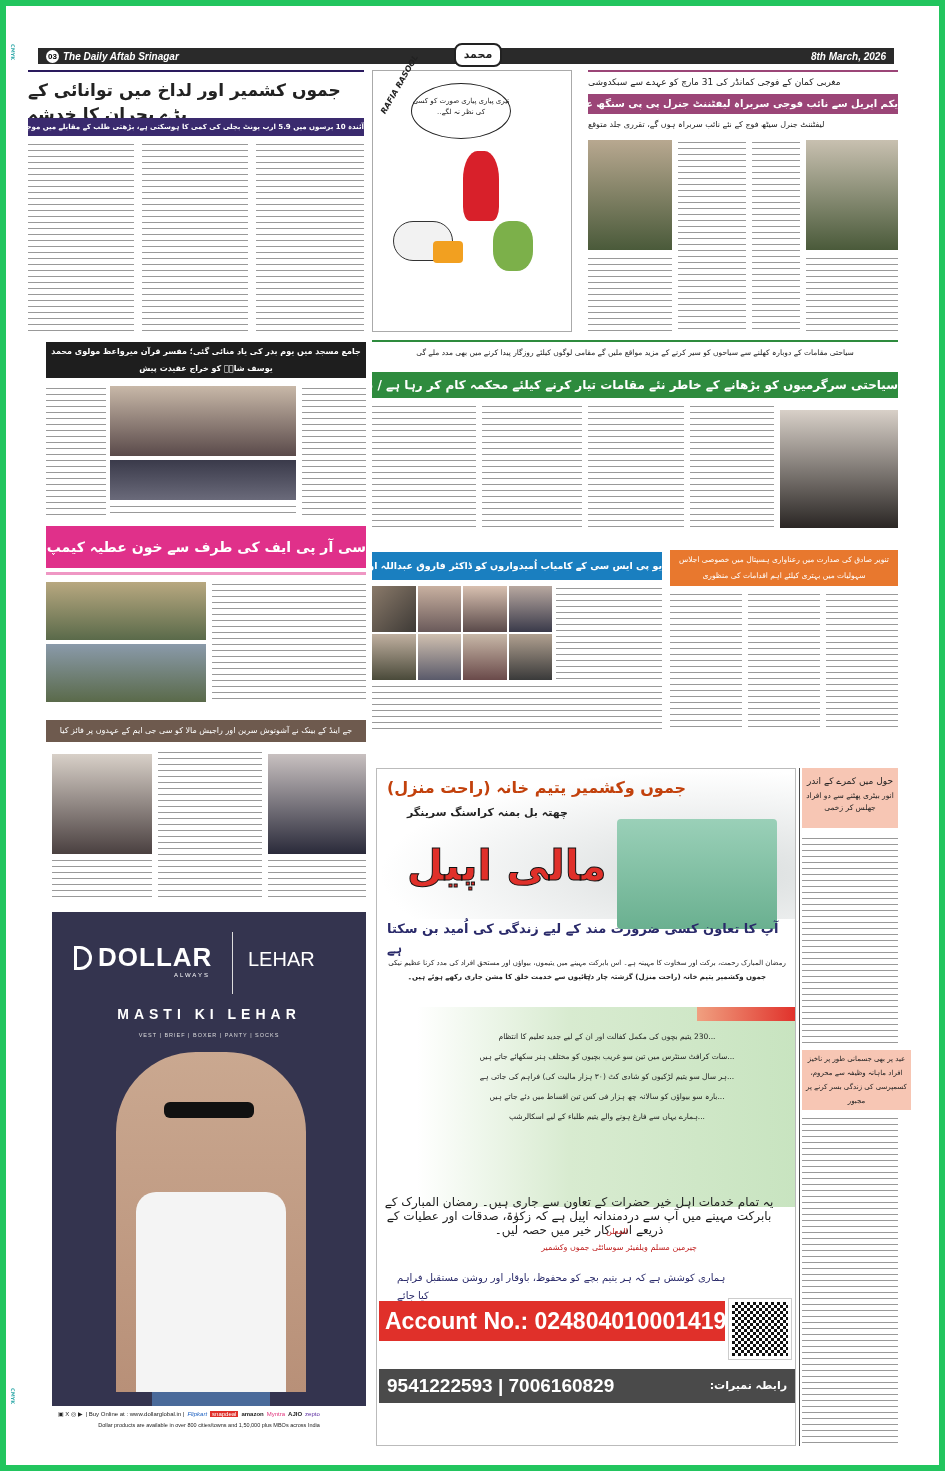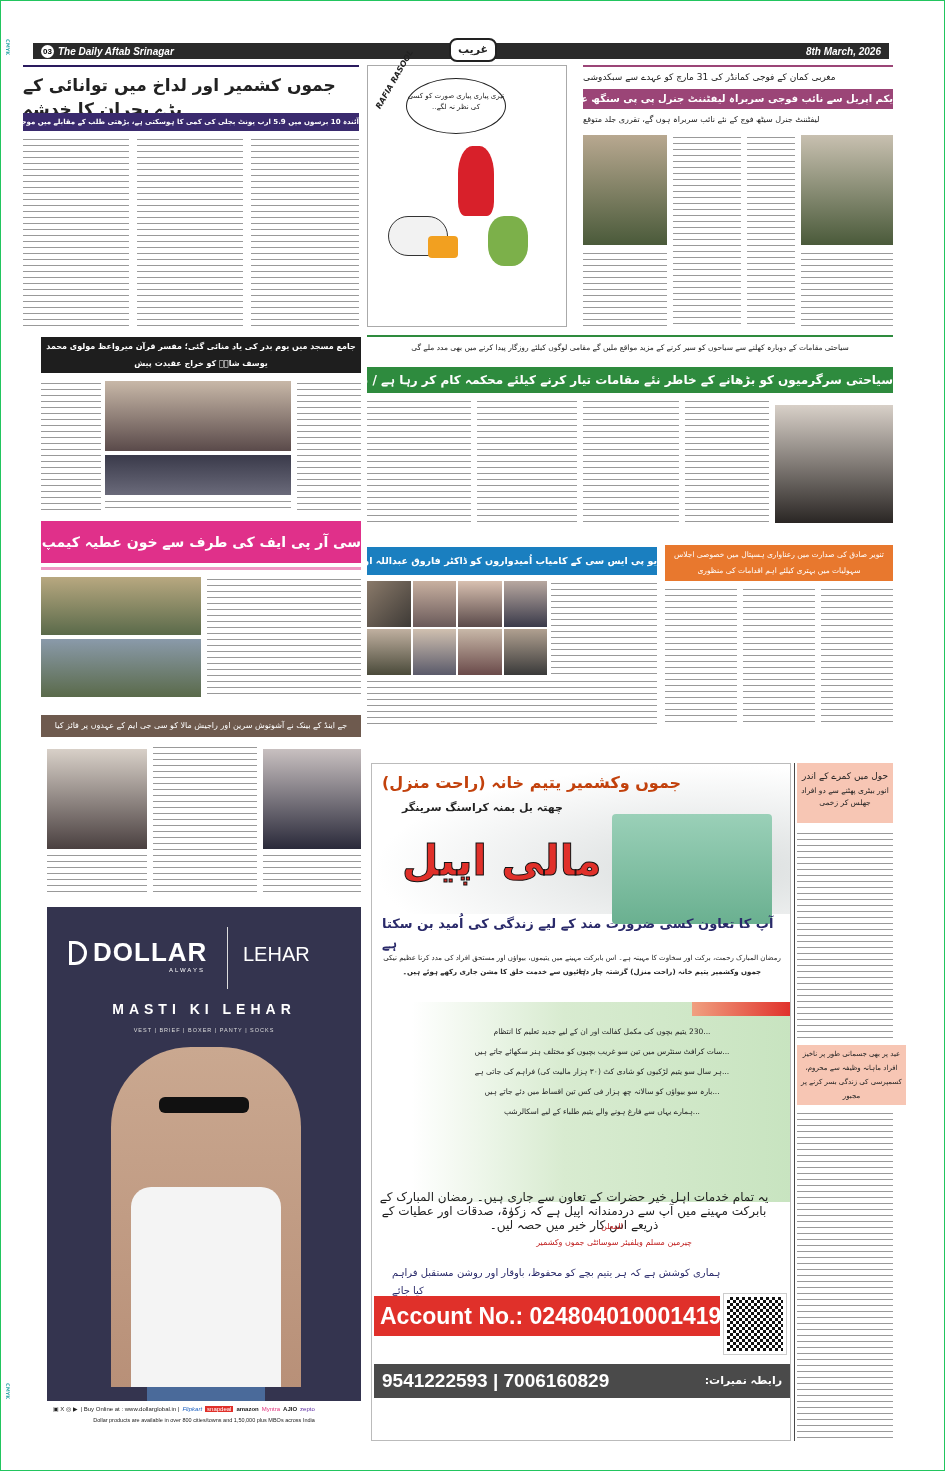--- a/index.html
+++ b/index.html
@@ -1,18 +1,18 @@
 <!DOCTYPE html>
 <html><head>
 <meta charset="utf-8">
 <style>
 *{box-sizing:border-box;margin:0;padding:0}
 body{width:945px;height:1471px;background:#fff;font-family:"DejaVu Sans",sans-serif;position:relative;overflow:hidden;color:#222}
 .abs{position:absolute}
-.page{position:absolute;left:0;top:0;width:945px;height:1471px;border:1px solid #22c55e;background:#fff}
+.page{position:absolute;left:0;top:0;width:945px;height:1471px;border:6px solid #22c55e;background:#fff}
 .masthead{position:absolute;left:32;top:42px;left:32px;width:856px;height:16px;background:#2a2a2a;color:#fff;font-family:"Liberation Sans",sans-serif;font-style:italic;font-weight:bold;font-size:10px;display:flex;align-items:center;justify-content:space-between;padding:0 8px}
 .masthead .pg{display:inline-block;background:#fff;color:#000;border-radius:50%;width:13px;height:13px;text-align:center;font-size:8px;line-height:13px;margin-right:4px;font-style:normal}
 .logo{position:absolute;left:448px;top:37px;width:48px;height:24px;background:#fff;border:2px solid #222;border-radius:8px;font-size:11px;text-align:center;line-height:20px;font-weight:bold}
 .cmyk{position:absolute;left:4px;font-size:5px;writing-mode:vertical-rl;color:#3aa;font-weight:bold}
 .rtl{direction:rtl;font-family:"DejaVu Sans",sans-serif}
 .hl{font-weight:bold;text-align:left}
 .bar{color:#fff;text-align:center;font-weight:bold}
 .txtcol{background:repeating-linear-gradient(#fff 0 2px,#999 2px 3px,#fff 3px 6px);}
 .photo{background:linear-gradient(135deg,#8a7a6a,#3e3a36);}
 </style>
@@ -24,21 +24,21 @@
   <div class="cmyk" style="top:38px">CMYK</div>
   <div class="cmyk" style="top:1382px">CMYK</div>
 
   <div class="masthead">
     <div style="display:flex;align-items:center">
       <span class="pg">03</span>
       <span>The Daily Aftab Srinagar</span>
     </div>
     <span>8th March, 2026</span>
   </div>
-  <div class="logo rtl">غریب</div>
+  <div class="logo rtl">محمد</div>
 
   <div class="abs" style="left:22px;top:64px;width:336px;height:2px;background:#2a1a5e"></div>
   <div class="abs rtl hl" style="left:22px;top:72px;width:336px;font-size:17px;line-height:24px">جموں کشمیر اور لداخ میں توانائی کے بڑے بحران کا خدشہ</div>
   <div class="abs rtl bar" style="left:22px;top:112px;width:336px;height:18px;background:#3a2a6e;font-size:7px;line-height:18px;white-space:nowrap;overflow:hidden">آئندہ 10 برسوں میں 5.9 ارب یونٹ بجلی کی کمی کا ہوسکتی ہے، بڑھتی طلب کے مقابلے میں موجودہ اور منصوبہ بند صلاحیت ناکافی قرار</div>
   <div class="abs txtcol" style="left:22px;top:136px;width:106px;height:190px"></div>
   <div class="abs txtcol" style="left:136px;top:136px;width:106px;height:190px"></div>
   <div class="abs txtcol" style="left:250px;top:136px;width:108px;height:190px"></div>
 
   <div class="abs" style="left:366px;top:64px;width:200px;height:262px;border:1px solid #aaa;background:#fff">
     <div class="abs" style="left:6px;top:6px;font-size:8px;font-style:italic;transform:rotate(-60deg);transform-origin:left top;top:40px;font-weight:bold">RAFIA RASOOL</div>

